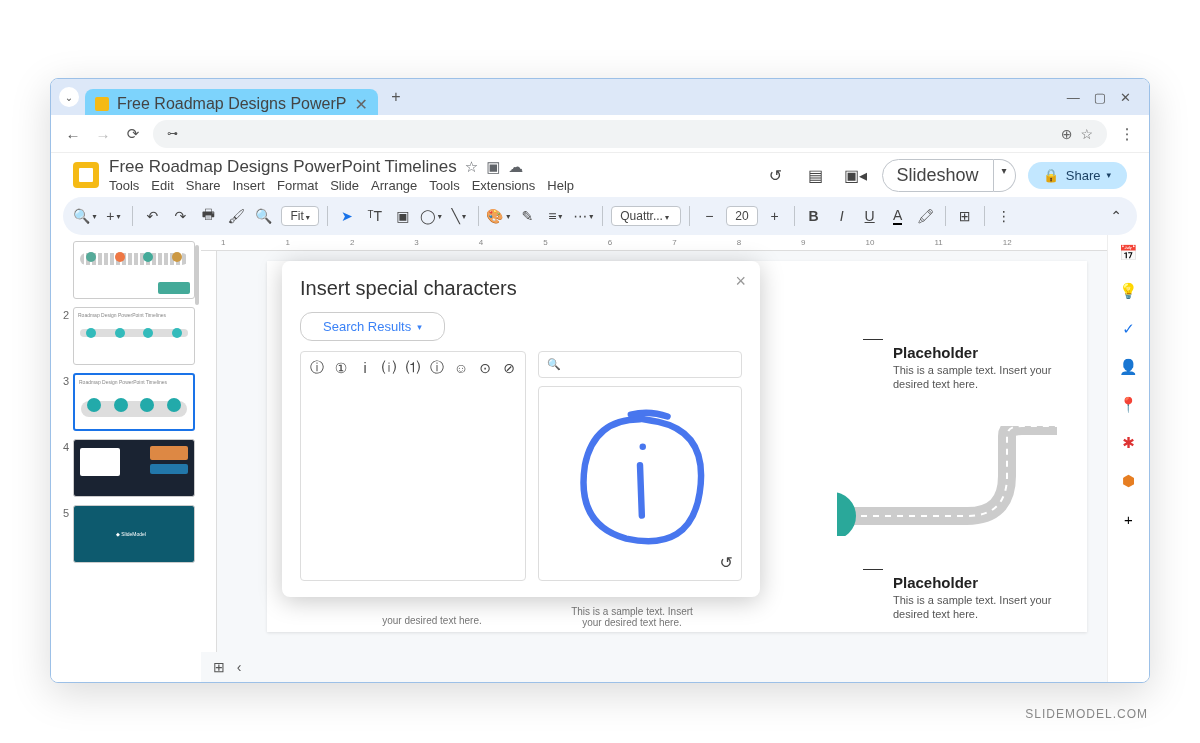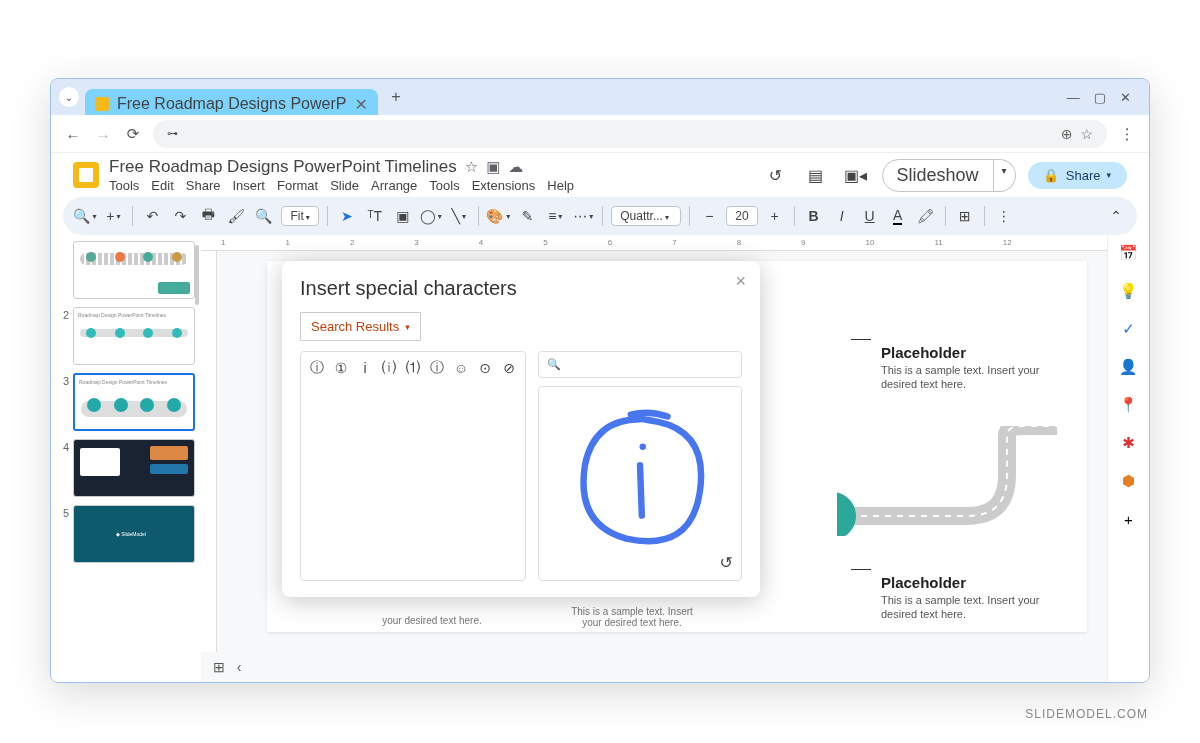--- a/index.html
+++ b/index.html
@@ -52,28 +52,28 @@
 .thumb.dark2 { background: #1a2332; }
 .thumb-road { position: absolute; top: 30%; left: 5%; right: 5%; height: 8px; background: #ddd; border-radius: 4px; }
 .thumb-dots { position: absolute; top: 45%; left: 10%; right: 10%; display: flex; justify-content: space-between; }
 .thumb-dots span { width: 10px; height: 10px; border-radius: 50%; }
 .canvas-area { flex: 1; background: #f6f8fa; position: relative; display: flex; flex-direction: column; }
 .ruler-h { height: 16px; background: #fff; border-bottom: 1px solid #ddd; font-size: 8px; color: #888; display: flex; align-items: center; padding-left: 20px; gap: 60px; }
 .canvas-body { flex: 1; display: flex; position: relative; }
 .ruler-v { width: 16px; background: #fff; border-right: 1px solid #ddd; }
 .slide-stage { flex: 1; position: relative; padding: 15px; }
 .slide-canvas { position: absolute; top: 10px; left: 50px; right: 20px; bottom: 20px; background: #fff; box-shadow: 0 1px 3px rgba(0,0,0,0.1); }
-.placeholder-block { position: absolute; right: 46px; width: 160px; }
+.placeholder-block { position: absolute; right: 34px; width: 160px; }
 .placeholder-block h4 { font-size: 15px; font-weight: 800; color: #222; margin-bottom: 2px; }
 .placeholder-block p { font-size: 11px; color: #555; line-height: 1.3; }
 .road-svg { position: absolute; right: 30px; top: 165px; width: 220px; height: 110px; }
 .dialog { position: absolute; left: 65px; top: 10px; width: 478px; background: #fff; border-radius: 8px; box-shadow: 0 4px 24px rgba(0,0,0,0.22); padding: 16px 18px; z-index: 50; }
 .dialog-close { position: absolute; top: 10px; right: 14px; color: #999; cursor: pointer; font-size: 18px; }
 .dialog-title { font-size: 20px; color: #333; margin-bottom: 12px; font-weight: 400; }
-.dialog-drop { display: inline-flex; align-items: center; gap: 6px; border: 1px solid #ccc; border-radius: 1px; padding: 6px 10px; font-size: 13px; color: #c2410c; cursor: pointer; margin-bottom: 10px; }
+.dialog-drop { display: inline-flex; align-items: center; gap: 6px; border: 1px solid #ccc; border-radius: 12px; padding: 6px 22px; font-size: 13px; color: #3b82f6; cursor: pointer; margin-bottom: 10px; }
 .dialog-body { display: flex; gap: 12px; }
 .char-grid { flex: 1; border: 1px solid #ddd; border-radius: 4px; padding: 6px; min-height: 230px; }
 .char-row { display: flex; gap: 4px; }
 .char-cell { width: 20px; height: 20px; display: flex; align-items: center; justify-content: center; font-size: 14px; cursor: pointer; color: #444; }
 .draw-pane { width: 220px; display: flex; flex-direction: column; gap: 8px; }
 .search-box { border: 1px solid #ddd; border-radius: 4px; padding: 6px 8px; display: flex; align-items: center; gap: 6px; font-size: 11px; color: #888; }
 .draw-box { flex: 1; border: 1px solid #ddd; border-radius: 4px; position: relative; min-height: 190px; background: #fff; }
 .undo-draw { position: absolute; bottom: 8px; right: 8px; font-size: 16px; color: #444; cursor: pointer; }
 .right-sidebar { width: 42px; background: #fff; border-left: 1px solid #eee; display: flex; flex-direction: column; align-items: center; padding-top: 8px; gap: 18px; }
 .rs-icon { width: 20px; height: 20px; display: flex; align-items: center; justify-content: center; cursor: pointer; font-size: 15px; }

